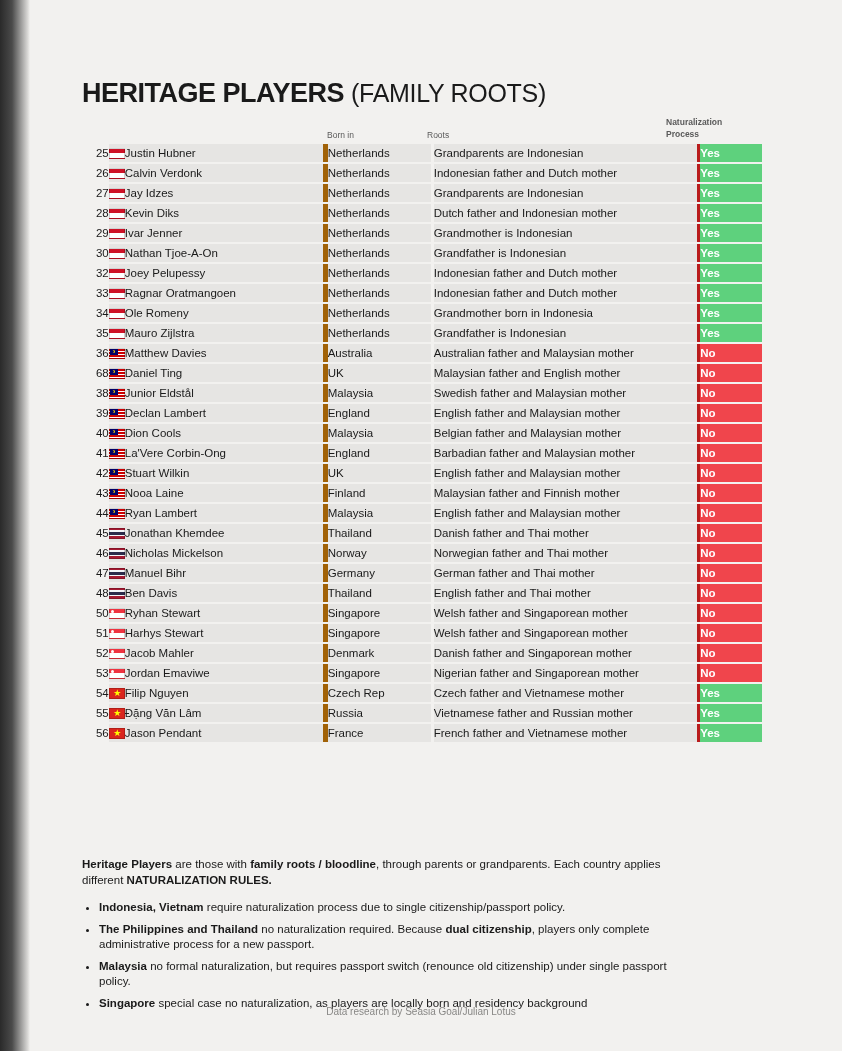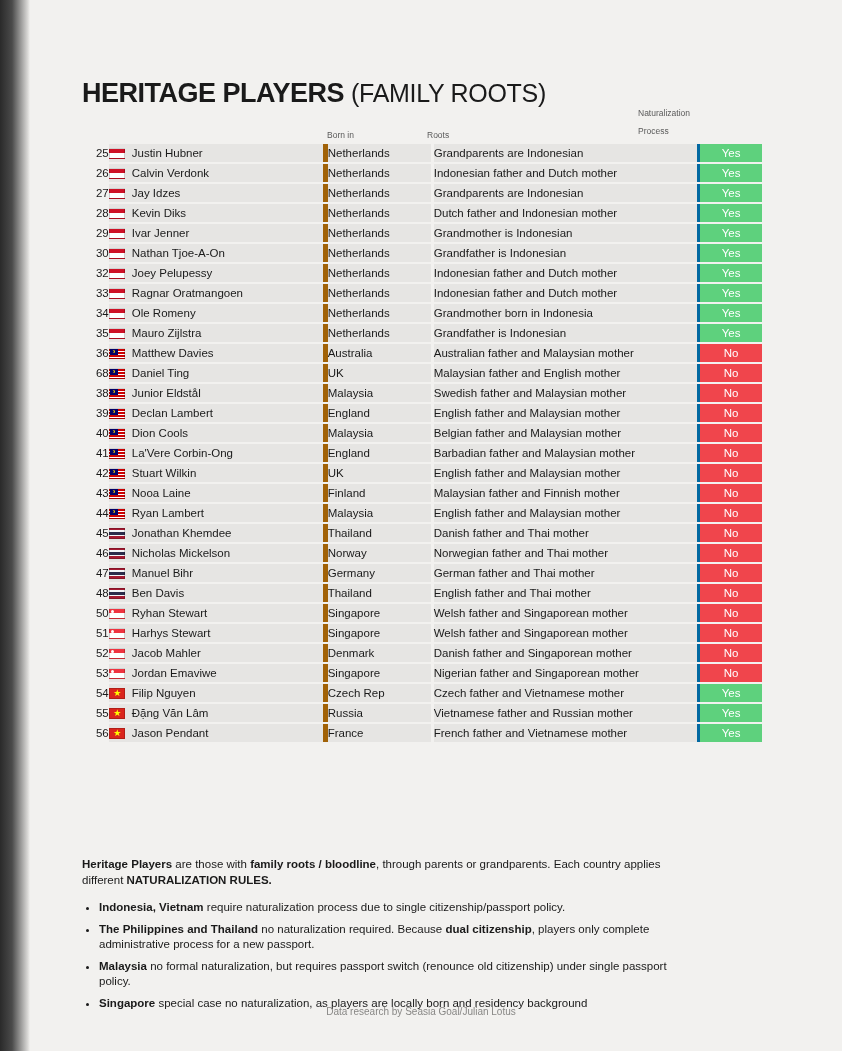--- a/index.html
+++ b/index.html
@@ -56,24 +56,25 @@
     font-size: 8.5px;
     color: #5a5a5a;
   }
   .colhead .ch {
     position: absolute;
     bottom: 2px;
   }
   .ch-born { left: 245px; }
   .ch-roots { left: 345px; }
   .ch-nat {
-    left: 556px;
+    left: 584px;
     bottom: -2px;
-    line-height: 18px;
+    line-height: 12px;
     width: 66px;
+    font-weight: bold;
   }
   table.players {
     border-collapse: separate;
     border-spacing: 0 2px;
     width: 680px;
     table-layout: fixed;
   }
   table.players td {
     font-size: 11.5px;
     height: 18px;
@@ -88,21 +89,21 @@
     font-size: 11px;
   }
   td.name {
     width: 208px;
     background: #e6e5e3;
     padding-left: 6px;
   }
   .name-inner {
     display: flex;
     align-items: center;
-    gap: 7px;
+    gap: 0;
   }
   .flag {
     width: 16px;
     height: 11px;
     flex: 0 0 16px;
     border: 0.5px solid rgba(0,0,0,0.18);
     box-sizing: border-box;
     position: relative;
     overflow: hidden;
   }
@@ -160,25 +161,25 @@
     border-left: 5px solid #a16207;
   }
   td.roots {
     width: 256px;
     background: #e6e5e3;
     padding-left: 9px;
     border-left: 3px solid #f2f1ef;
   }
   td.nat {
     width: 60px;
-    text-align: center;
+    text-align: left;
     color: #ffffff;
     font-size: 11px;
-    font-weight: 400;
-    border-left: 3px solid #0369a1;
+    font-weight: 700;
+    border-left: 3px solid #b91c1c;
   }
   td.nat.yes { background: #5ed17d; }
   td.nat.no  { background: #f0454c; }
 
   .notes {
     position: absolute;
     left: 82px;
     top: 856px;
     width: 600px;
     font-size: 11.5px;

